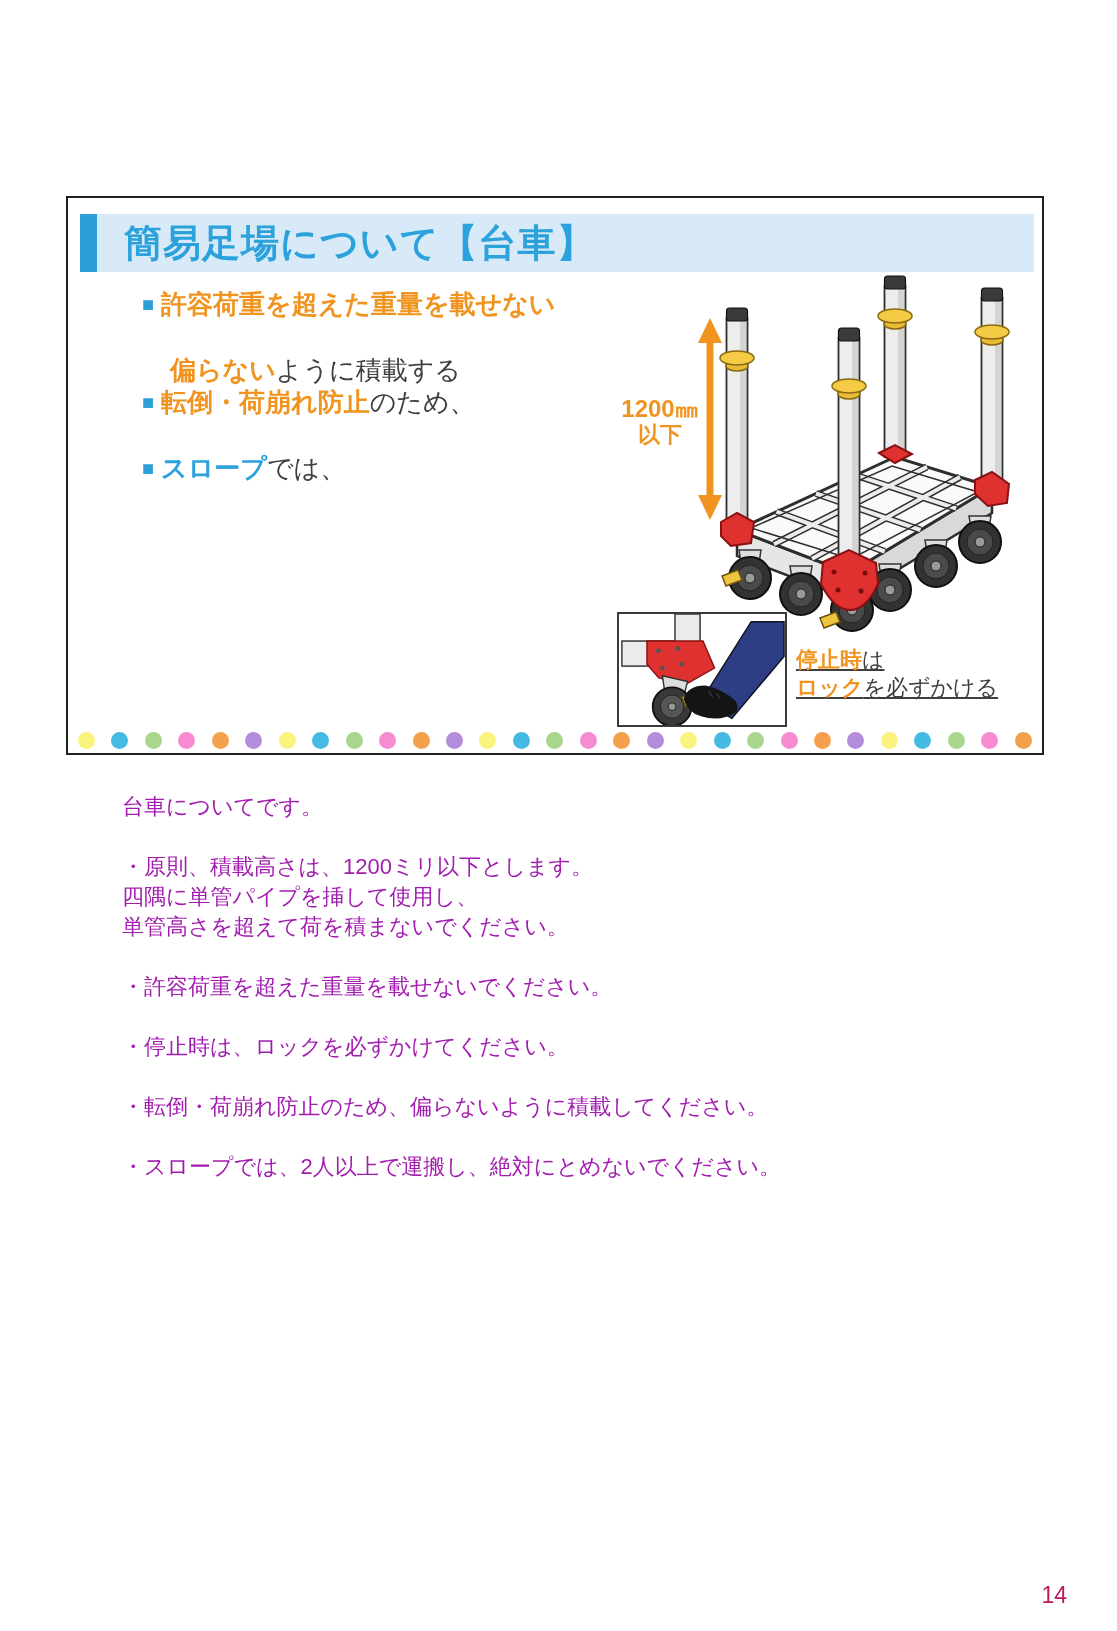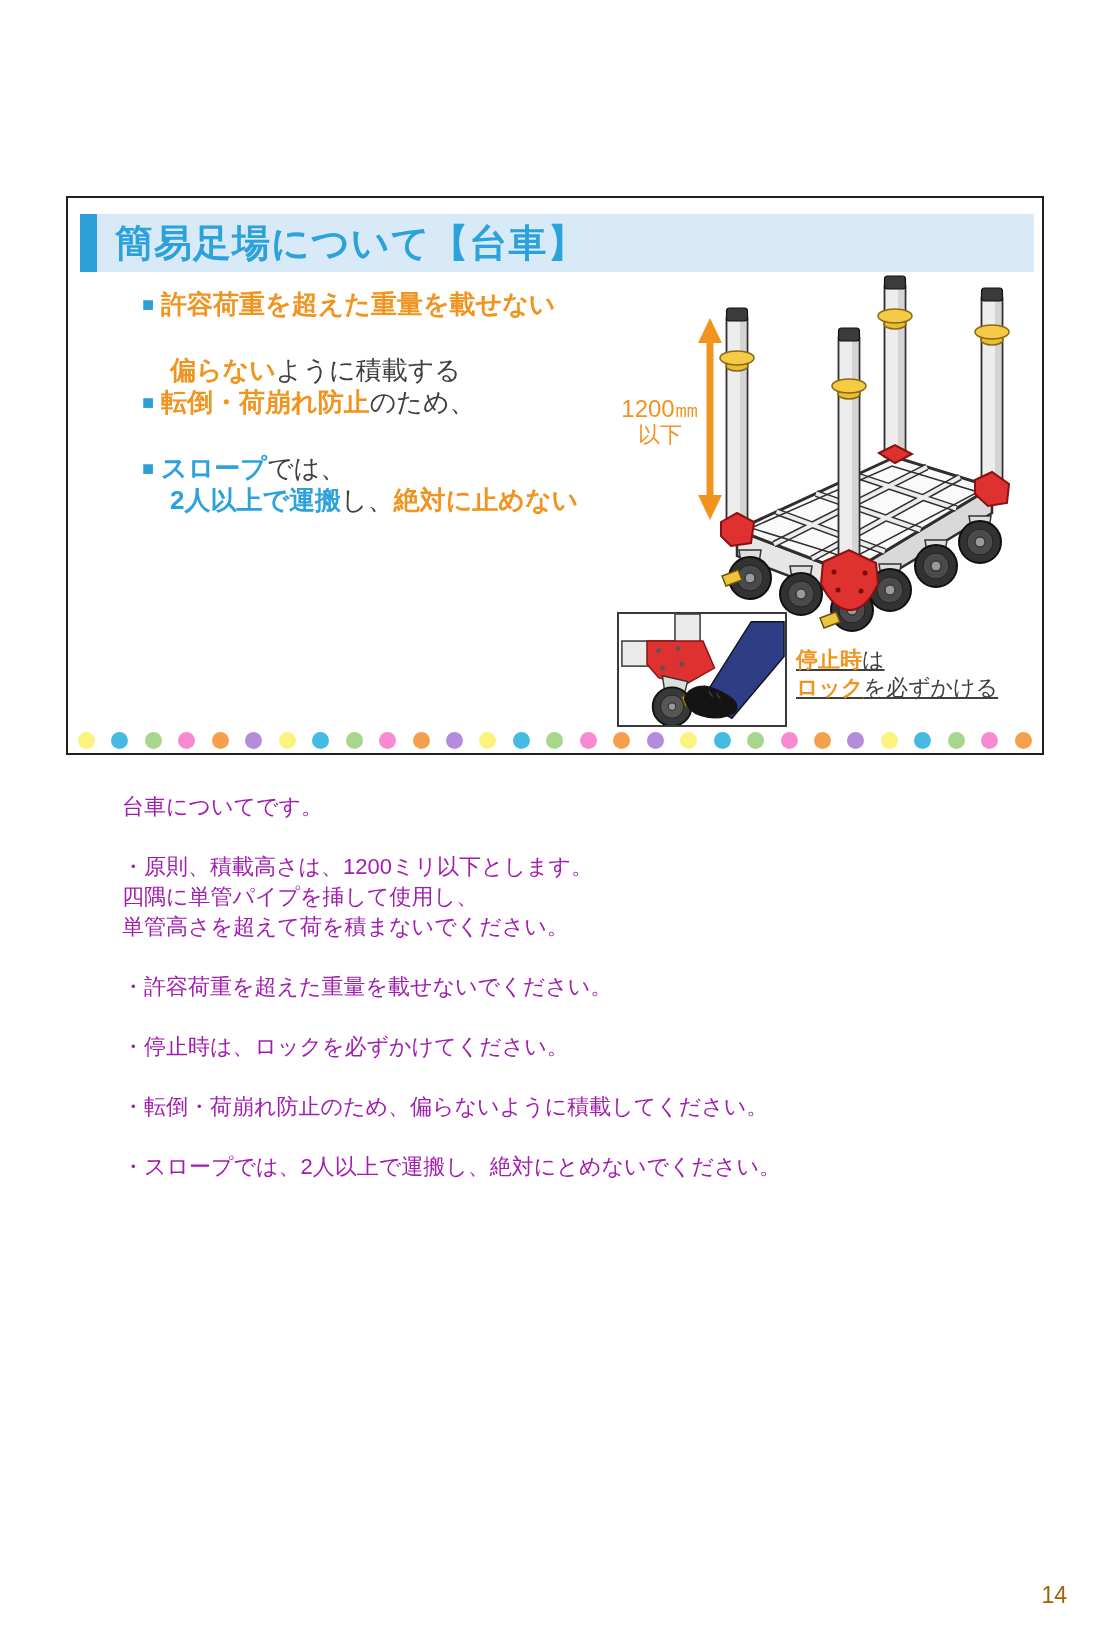--- a/index.html
+++ b/index.html
@@ -6,56 +6,56 @@
   body{width:1117px;height:1631px;position:relative;
        font-family:"Liberation Sans","DejaVu Sans",sans-serif;color:#3f3f3f;}
 
   
   .slide{position:absolute;left:66px;top:196px;width:978px;height:559px;
          border:2.5px solid #1f1f1f;background:#fff;box-sizing:border-box;}
 
   .slide-header{position:absolute;left:12px;top:16px;right:8px;height:58px;display:flex;}
   .header-accent{width:17px;height:100%;background:#2e9fd6;flex:none;}
   .header-bar{flex:1;background:#d8e9f7;display:flex;align-items:center;}
-  .slide-title{font-size:38px;font-weight:bold;color:#2ba2db;padding-left:18px;letter-spacing:1px;white-space:nowrap;}
+  .slide-title{font-size:38px;font-weight:bold;color:#2ba2db;padding-left:27px;letter-spacing:1px;white-space:nowrap;}
 
   
   .bullets{position:absolute;left:74px;top:90px;width:540px;}
   .bullet{margin-bottom:34px;}
   .bullet-line{font-size:26px;line-height:32px;white-space:nowrap;}
   .bullet-line.cont{padding-left:28px;}
   .bullet-marker{color:#2e9fd6;font-size:20px;margin-right:7px;vertical-align:2px;}
   .seg-plain{color:#3f3f3f;}
   .seg-orange{color:#f0941f;font-weight:bold;}
   .seg-blue{color:#2ba2db;font-weight:bold;}
 
   
   .cart-wrap{position:absolute;left:570px;top:58px;width:412px;height:378px;}
   .arrow-wrap{position:absolute;left:626px;top:118px;width:32px;height:206px;}
   .height-label{position:absolute;left:550px;top:198px;width:84px;text-align:center;
-                color:#f0941f;font-weight:normal;line-height:26px;}
+                color:#f0941f;font-weight:bold;line-height:26px;}
   .height-label .v{font-size:24px;display:block;}
   .height-label .s{font-size:22px;display:block;}
 
   
   .lock-figure{position:absolute;left:549px;top:414px;width:170px;height:115px;
                border:2px solid #3a3a3a;background:#fff;box-sizing:border-box;overflow:hidden;}
   .lock-caption{position:absolute;left:728px;top:448px;}
   .caption-line{font-size:22px;line-height:28px;white-space:nowrap;text-decoration:underline;}
 
   
   .dots-row{position:absolute;left:10px;right:10px;bottom:4px;height:18px;
             display:flex;justify-content:space-between;align-items:center;}
   .dot{width:17px;height:17px;border-radius:50%;flex:none;}
 
   
   .notes{position:absolute;left:122px;top:792px;width:900px;}
   .note-line{font-size:22px;line-height:30px;color:#a21caf;white-space:nowrap;}
 
-  .page-number{position:absolute;right:50px;top:1582px;font-size:23px;color:#a16207;}
+  .page-number{position:absolute;right:50px;top:1582px;font-size:23px;color:#be185d;}
 </style>
 </head>
 <body>
 
 <div class="slide">
 
   <div class="slide-header">
     <div class="header-accent"></div>
     <div class="header-bar">
       <span class="slide-title">簡易足場について【台車】</span>
@@ -65,21 +65,20 @@
   <div class="bullets">
       <div class="bullet">
         <div class="bullet-line"><span class="bullet-marker">■</span><span class="seg-orange">許容荷重を超えた重量を載せない</span></div>
       </div>
       <div class="bullet">
         <div class="bullet-line cont"><span class="seg-orange">偏らない</span><span class="seg-plain">ように積載する</span></div>
         <div class="bullet-line"><span class="bullet-marker">■</span><span class="seg-orange">転倒・荷崩れ防止</span><span class="seg-plain">のため、</span></div>
       </div>
       <div class="bullet">
         <div class="bullet-line"><span class="bullet-marker">■</span><span class="seg-blue">スロープ</span><span class="seg-plain">では、</span></div>
-        <div class="bullet-line cont"><span class="seg-blue">2人以上で運搬</span><span class="seg-plain">し、</span><span class="seg-orange">絶対に止めない</span></div>
       </div>
     </div>
 
   <div class="cart-wrap">
     <svg viewBox="0 0 412 378" width="412" height="378">
 
       <g>
         <rect x="88.5" y="62" width="21" height="212" fill="#ededed" stroke="#2e2e2e" stroke-width="1.8"></rect>
         <rect x="102" y="63" width="6" height="210" fill="#d4d4d4"></rect>
         <rect x="88.5" y="52" width="21" height="13" rx="3" fill="#3b3b3b" stroke="#111" stroke-width="1.2"></rect>

